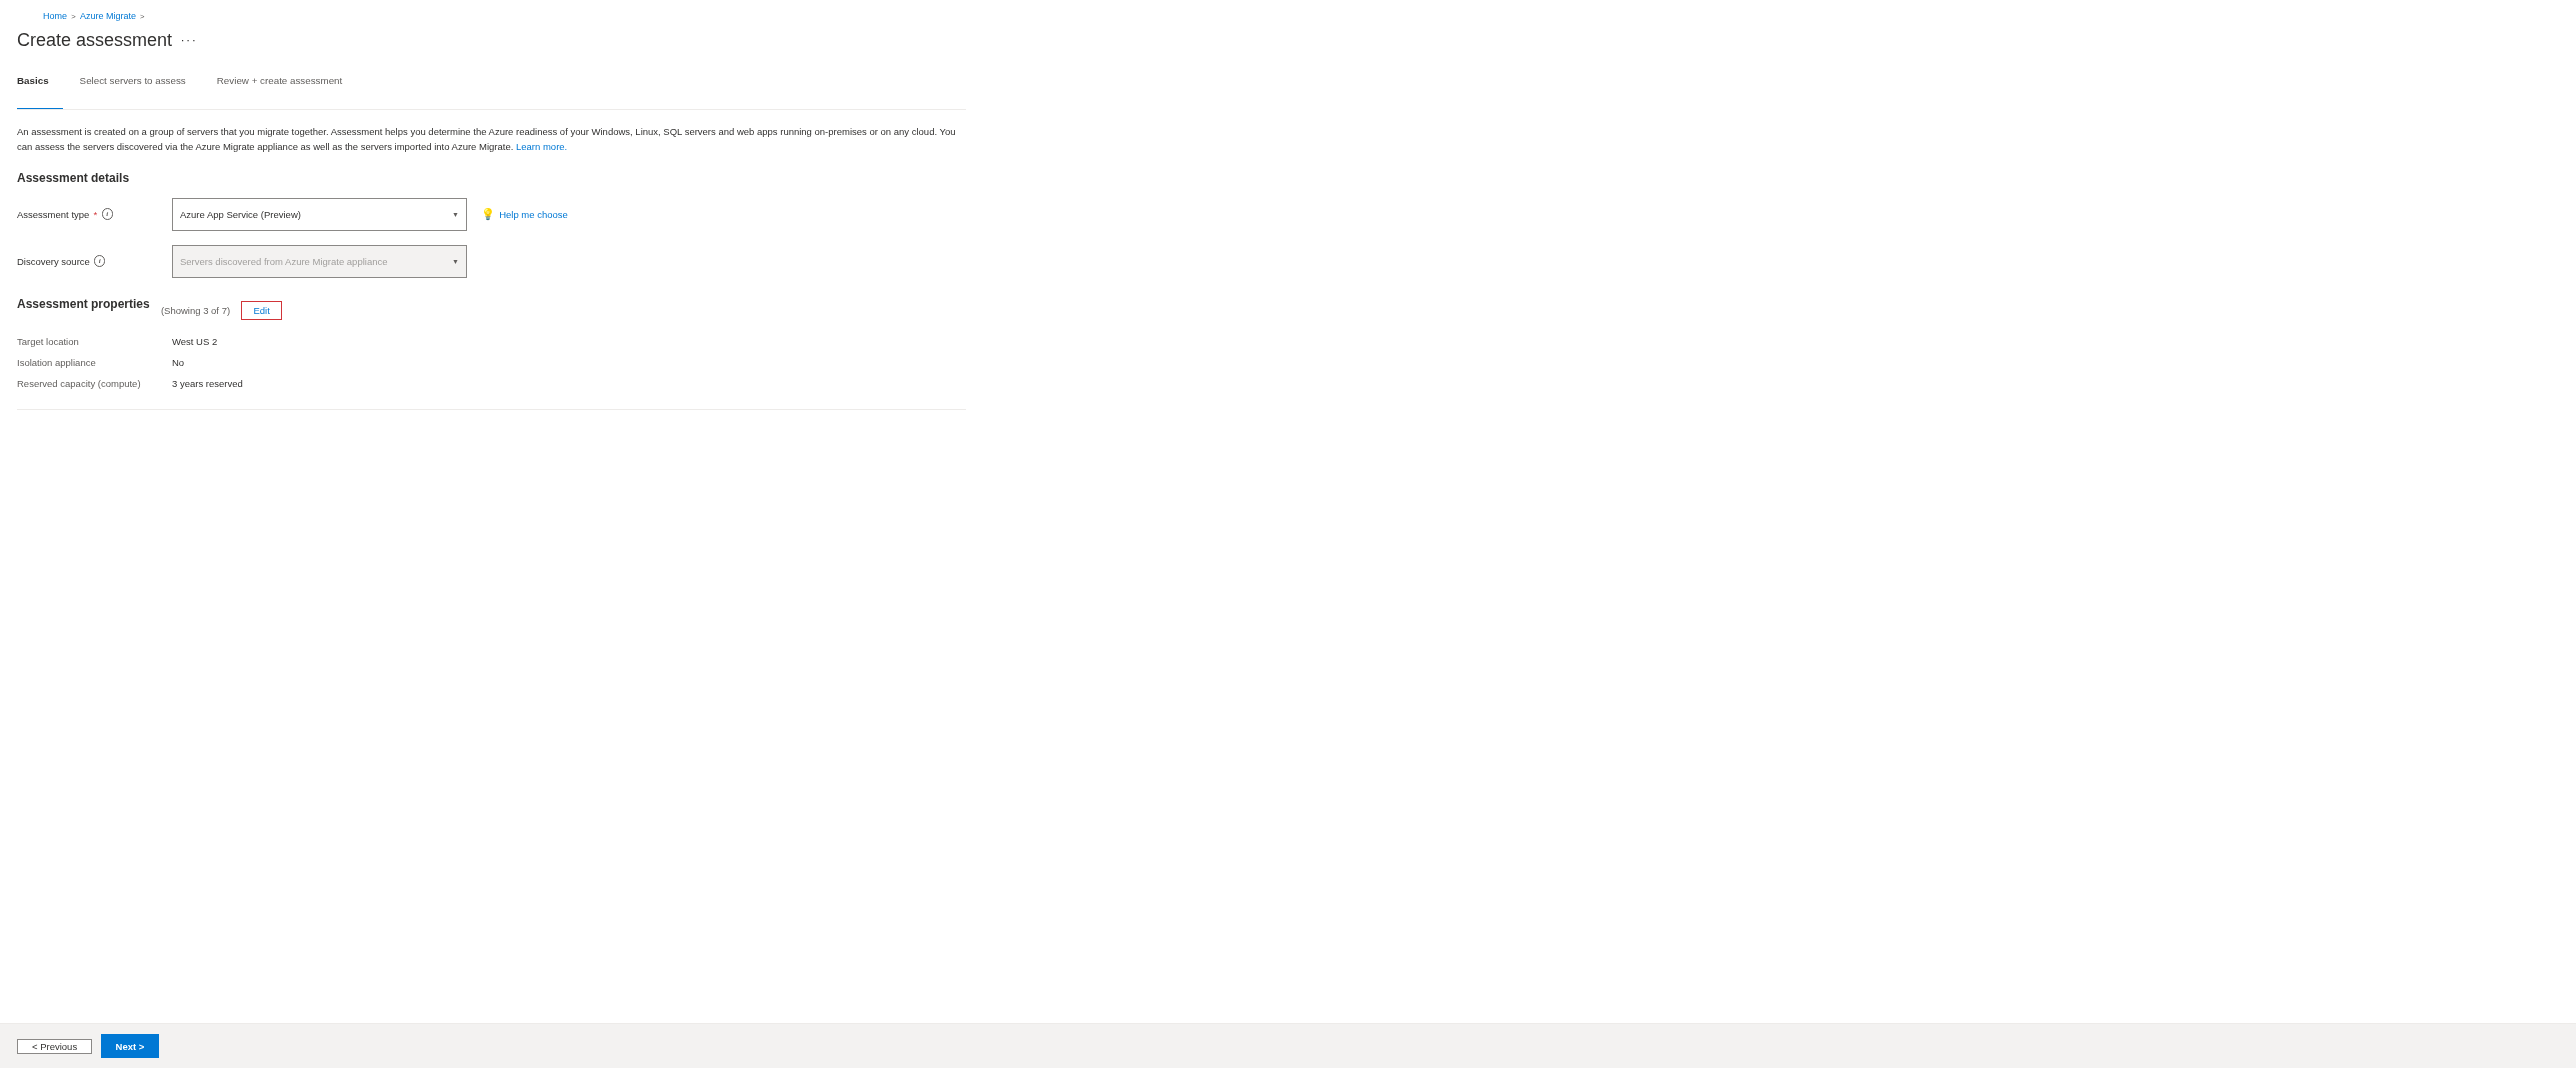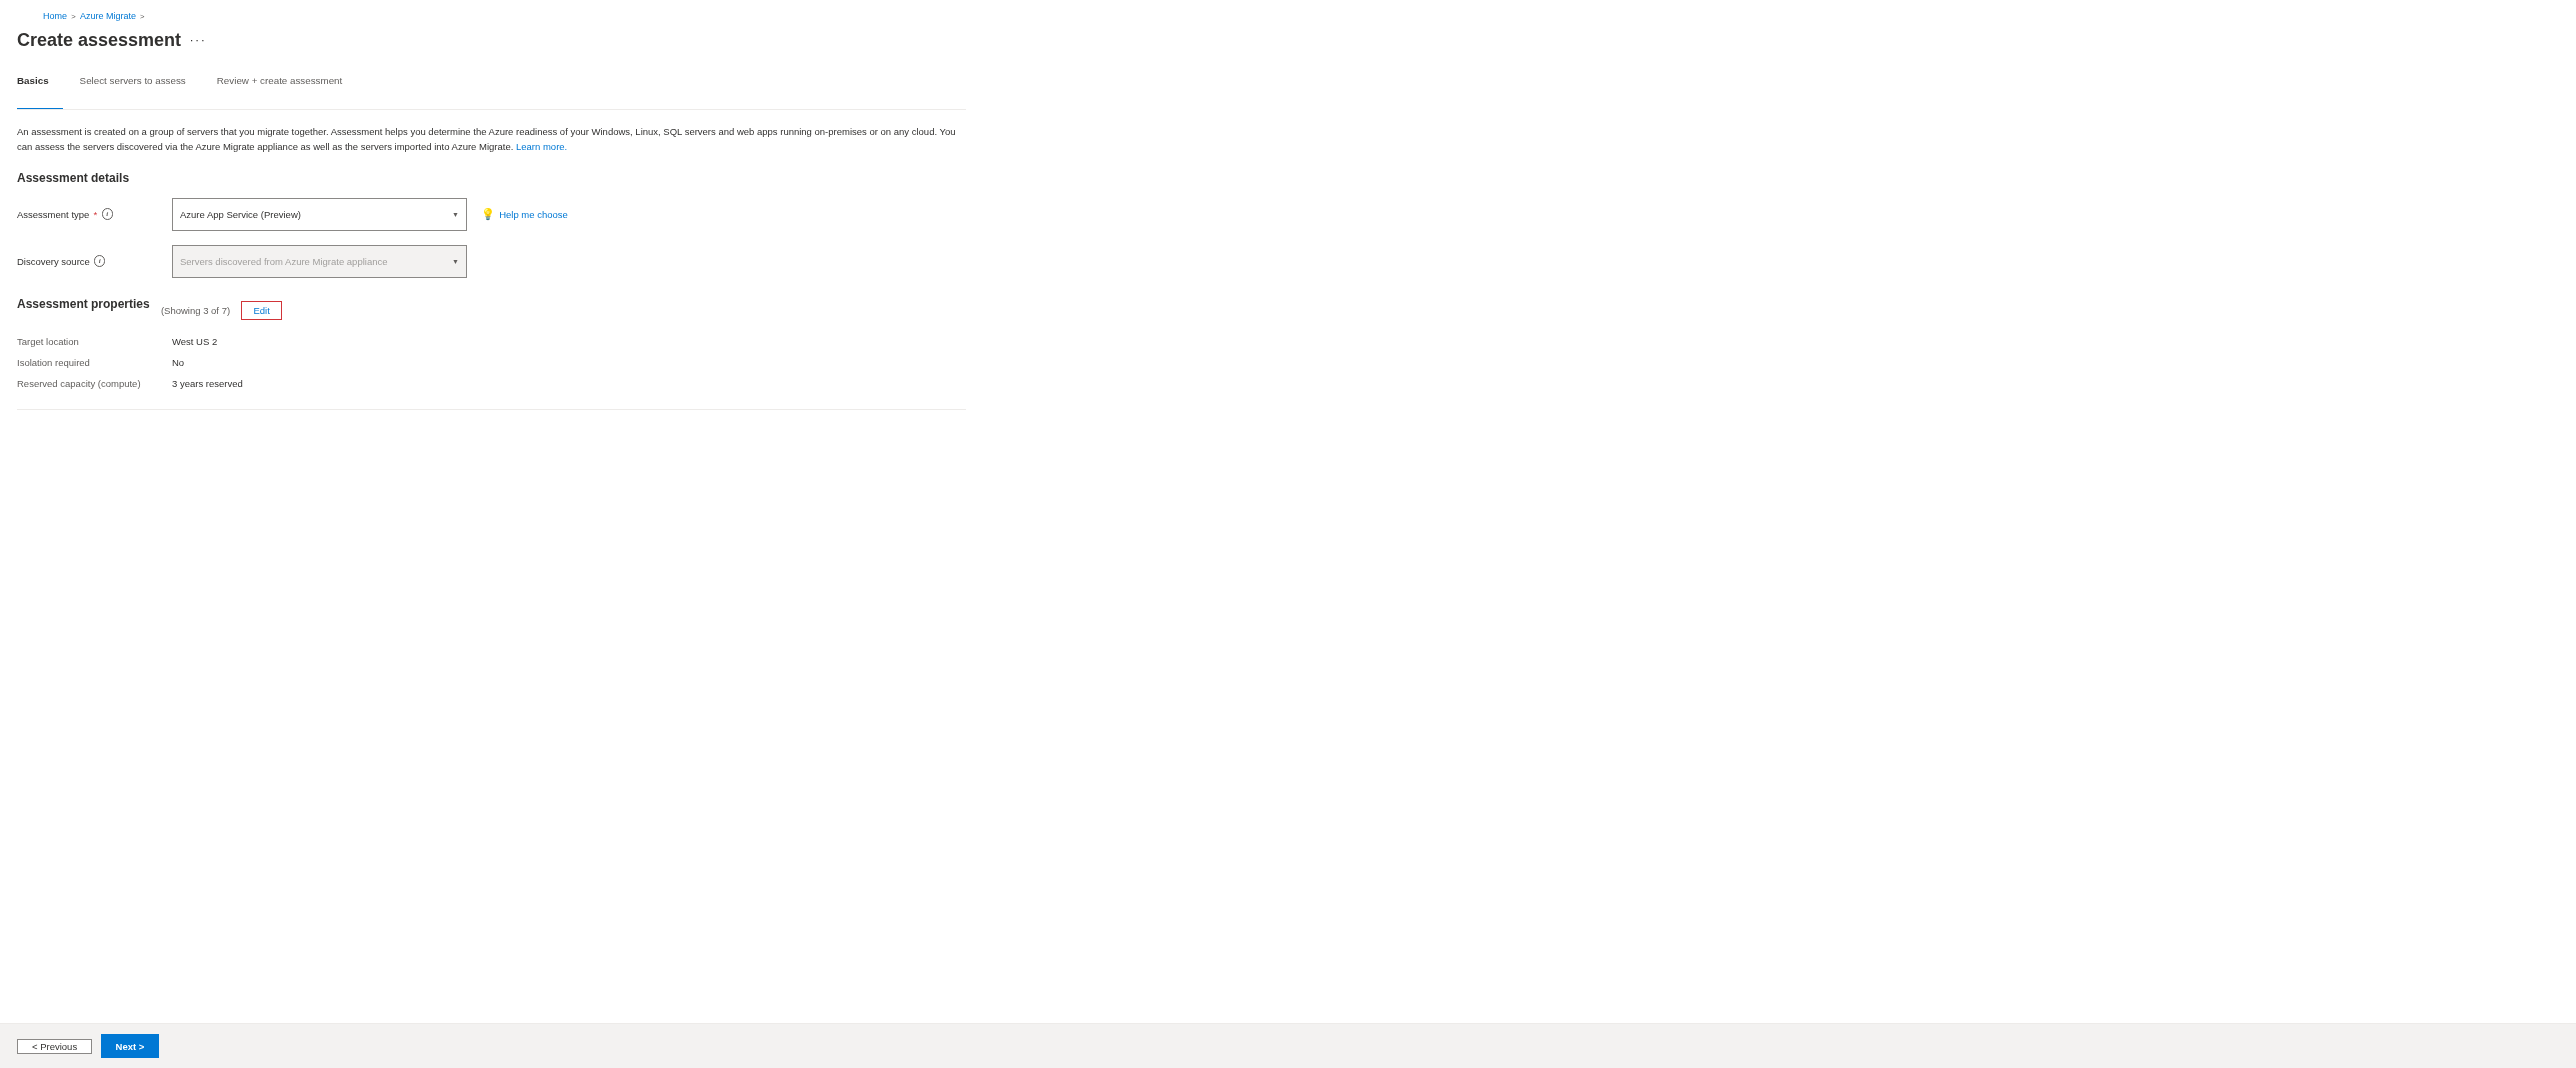--- a/index.html
+++ b/index.html
@@ -45,21 +45,21 @@
     
     .page-title-row {
       display: flex;
       align-items: center;
       gap: 8.4px;
       margin-bottom: 17px;
     }
 
     .page-title {
       font-size: 18px;
-      font-weight: 700;
+      font-weight: 400;
       color: #323130;
     }
 
     .more-options {
       font-size: 12.6px;
       color: #323130;
       cursor: pointer;
       letter-spacing: 1.4px;
     }
 
@@ -351,21 +351,21 @@
       <span class="showing-label">(Showing 3 of 7)</span>
       <button class="edit-button">Edit</button>
     </div>
 
     <div class="property-row">
       <div class="property-label">Target location</div>
       <div class="property-value">West US 2</div>
     </div>
 
     <div class="property-row">
-      <div class="property-label">Isolation required</div>
+      <div class="property-label">Isolation appliance</div>
       <div class="property-value">No</div>
     </div>
 
     <div class="property-row">
       <div class="property-label">Reserved capacity (compute)</div>
       <div class="property-value">3 years reserved</div>
     </div>
   </div>
 
   <hr class="divider">

